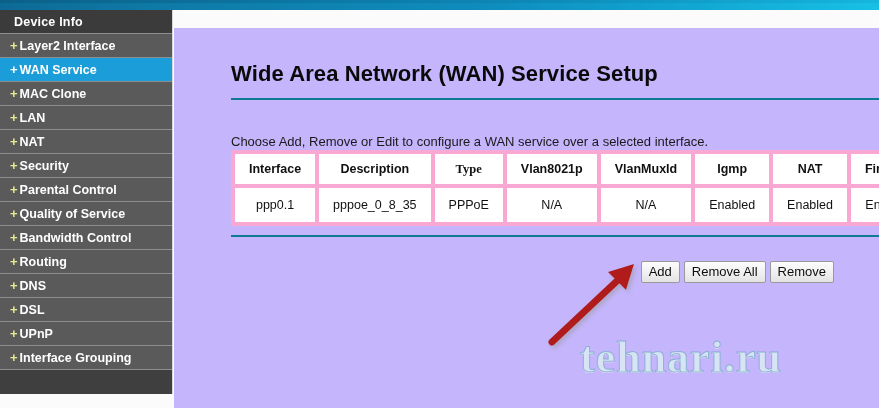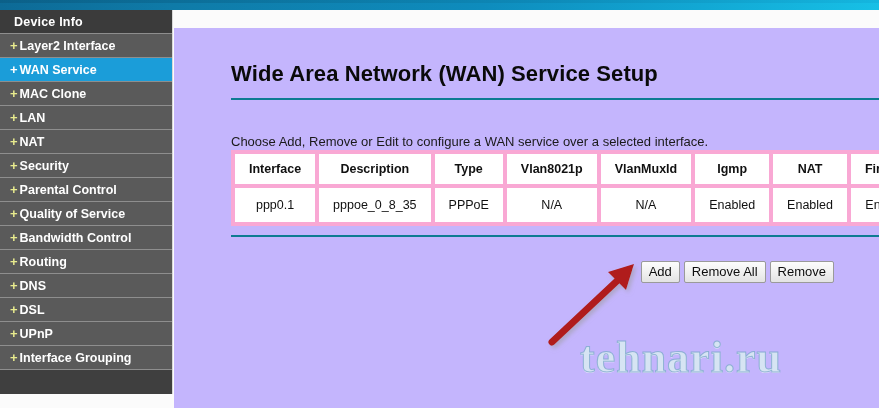--- a/index.html
+++ b/index.html
@@ -234,21 +234,21 @@
 
     <div class="divider" id="divider-top"></div>
 
     <p id="intro-text">Choose Add, Remove or Edit to configure a WAN service over a selected interface.</p>
 
     <table id="wan-table">
       <thead>
         <tr id="wan-table-header-row">
             <th style="width: 78px;">Interface</th>
             <th style="width: 100px;">Description</th>
-            <th style="width: 68px;">Type</th>
+            <th style="width: 68px; font-family: Liberation Serif, serif;">Type</th>
             <th style="width: 96px;">Vlan8021p</th>
             <th style="width: 96px;">VlanMuxId</th>
             <th style="width: 70px;">Igmp</th>
             <th style="width: 70px;">NAT</th>
             <th style="width: 70px;">Firewall</th>
           </tr>
       </thead>
       <tbody id="wan-table-body">
           <tr>
             <td style="width: 78px;">ppp0.1</td>

